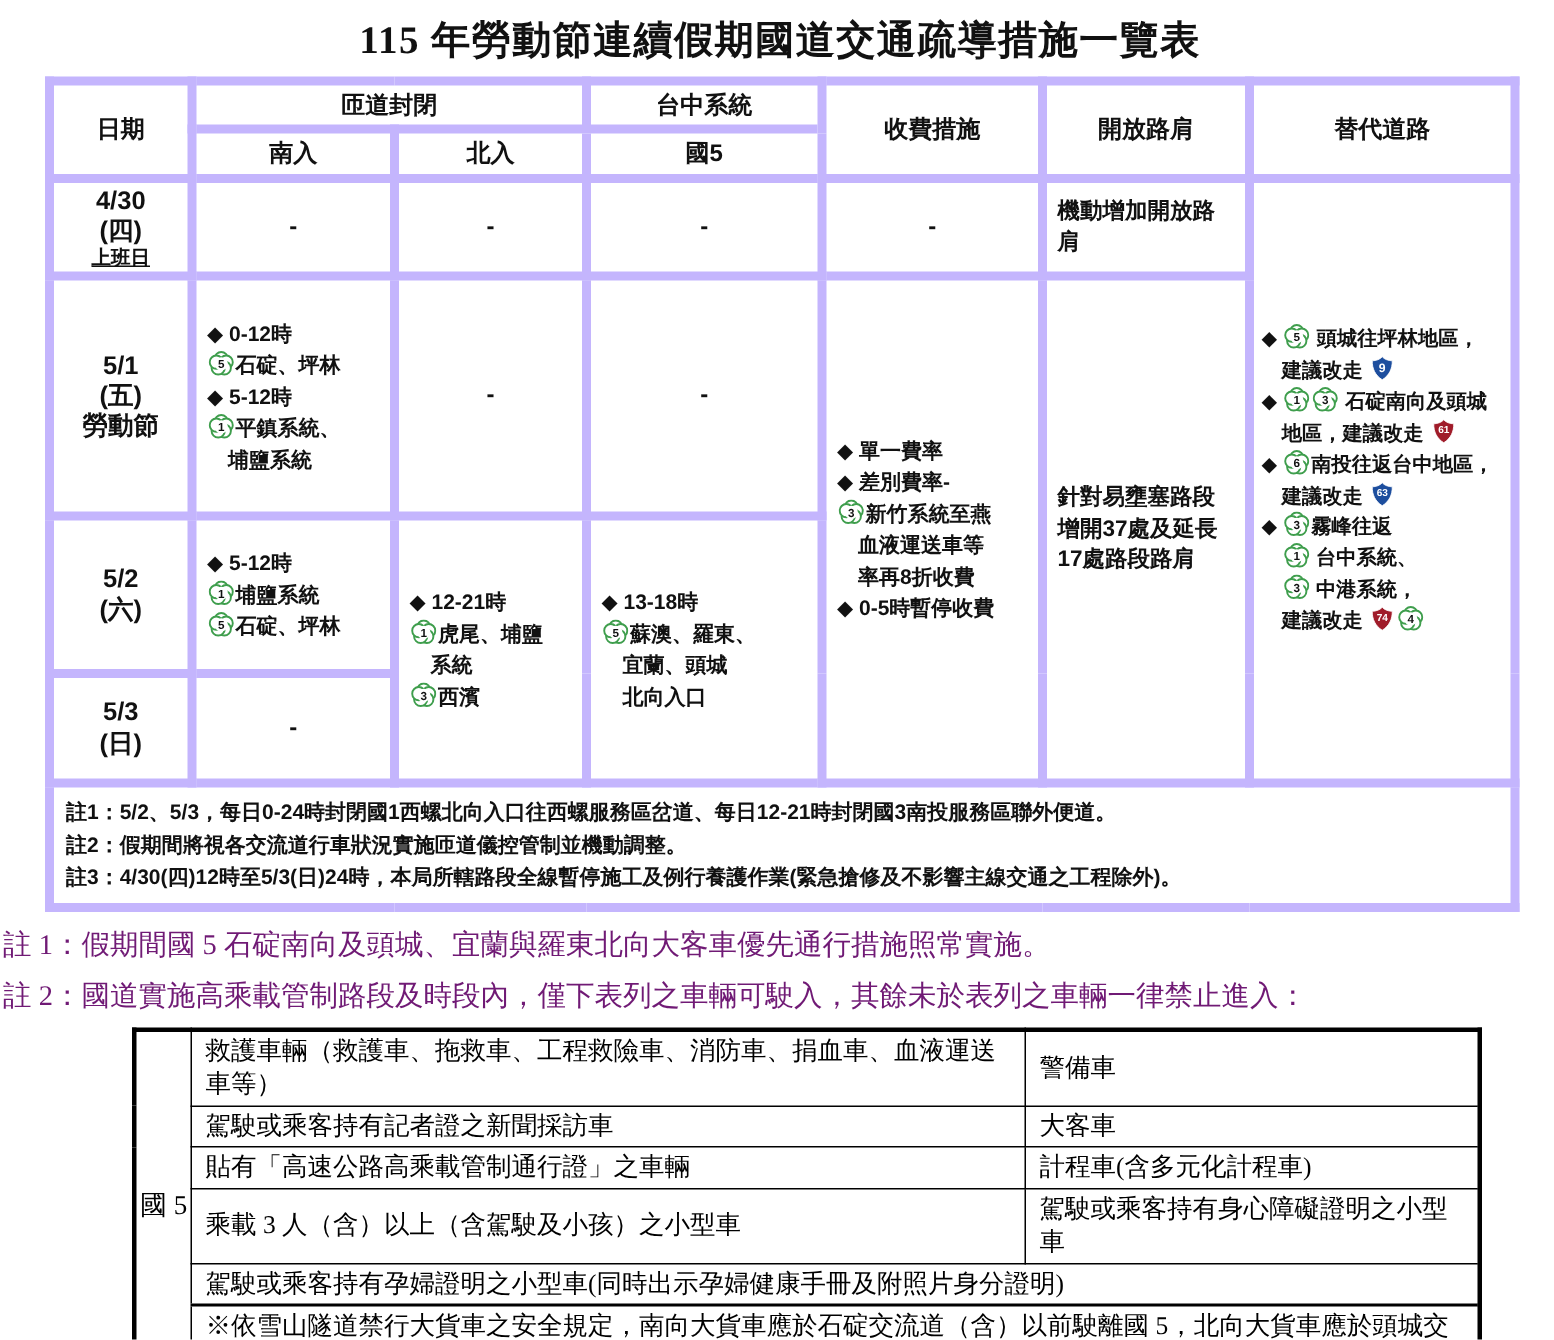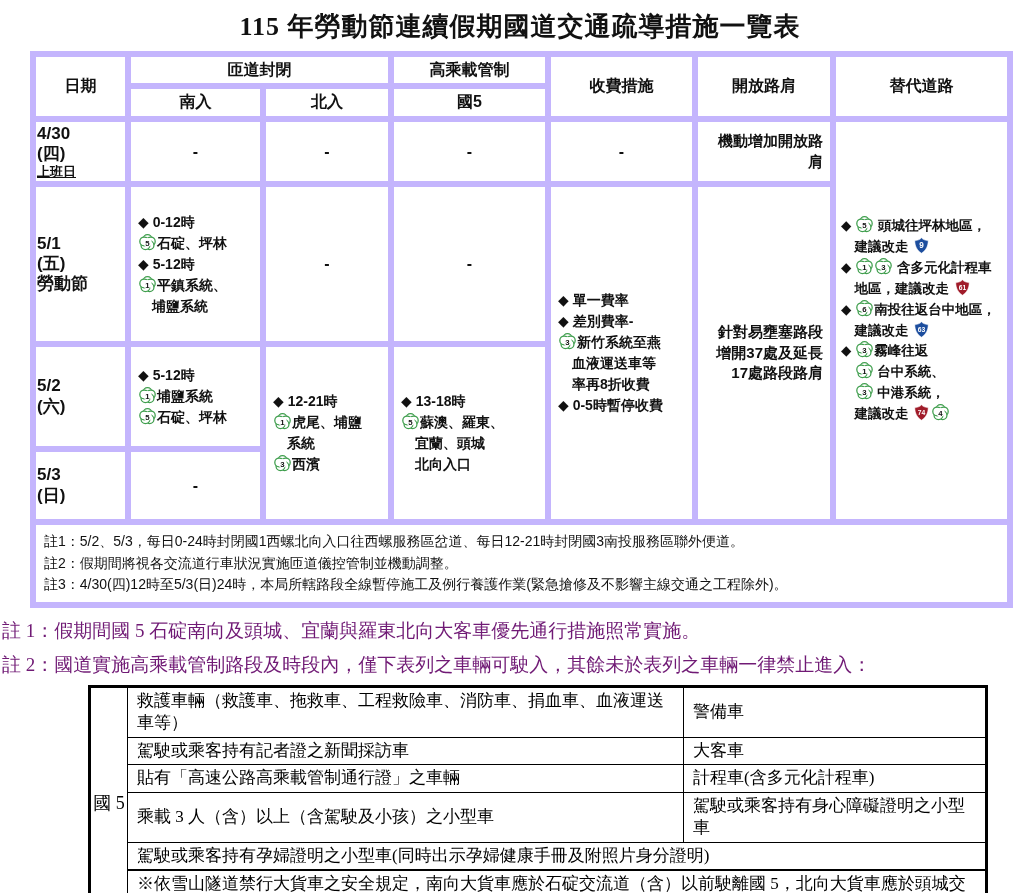--- a/index.html
+++ b/index.html
@@ -23,30 +23,30 @@
   .main th,.main td{border:6px solid #c4b5fd;overflow:hidden;}
   .main thead th{font-size:16px;font-weight:700;padding:1px 2px;}
   .main thead{border-bottom:2px solid #000;}
   th.dbl{border-bottom:3px double #000;}
   tr.hrow1{height:32px;}
   tr.hrow2{height:33px;padding-left:28px;}
   tr.r430{height:65px;}
   tr.r51{height:160px;}
   tr.r52{height:105px;}
   tr.r53{height:73px;}
-  td.date{text-align:left;vertical-align:middle;font-size:17px;font-weight:700;line-height:1.18;}
+  td.date{text-align:center;vertical-align:middle;font-size:17px;font-weight:700;line-height:1.18;}
   td.date .sm{font-size:13px;text-decoration:underline;}
   td.date span{display:block;}
   td.dash{text-align:center;vertical-align:middle;font-size:16px;font-weight:700;}
   td.rich{vertical-align:middle;text-align:left;font-size:14px;line-height:1.5;padding:4px 5px 4px 7px;font-weight:700;}
   td.alt{font-size:13.5px;padding:4px 2px 4px 5px;line-height:1.55;}
-  td.txt{vertical-align:middle;text-align:right;font-size:15px;line-height:1.38;padding:4px 7px;font-weight:700;}
+  td.txt{vertical-align:middle;text-align:left;font-size:15px;line-height:1.38;padding:4px 7px;font-weight:700;}
   tr.notesrow td{
     border-top:2px solid #000;padding:6px 8px;font-size:14px;
-    line-height:1.55;font-weight:400;text-align:left;vertical-align:middle;
+    line-height:1.55;font-weight:700;text-align:left;vertical-align:middle;
   }
   tr.notesrow div{white-space:nowrap;}
   
   .badge{display:inline-block;width:17px;height:17px;vertical-align:-3px;margin:0 1px;}
   .badge svg{display:block;}
   
   .note-serif{
     font-family:"Liberation Serif","DejaVu Serif",serif;
     font-size:19px;line-height:1.42;margin:7px 0 0 2px;color:#701a75;
   }
@@ -74,21 +74,21 @@
       <col style="width:128px">
     <col style="width:157px">
       <col style="width:147px">
       <col style="width:138px">
     <col style="width:177px">
   </colgroup>
   <thead>
     <tr class="hrow1">
       <th rowspan="2">日期</th>
       <th colspan="2" class="dbl">匝道封閉</th>
-      <th class="dbl">高乘載管制</th>
+      <th class="dbl">台中系統</th>
       <th rowspan="2">收費措施</th>
       <th rowspan="2">開放路肩</th>
       <th rowspan="2">替代道路</th>
     </tr>
     <tr class="hrow2">
       <th>南入</th>
       <th>北入</th>
       <th>國5</th>
     </tr>
   </thead>
@@ -124,21 +124,21 @@
               <circle cx="12" cy="12" r="6.2" fill="#fff"></circle>
               <text x="12" y="12.8" text-anchor="middle" dominant-baseline="central" font-size="11" font-weight="bold" fill="#111" font-family="Liberation Sans, sans-serif">1</text>
             </svg></span><span class="badge"><svg viewBox="0 0 24 24" width="17" height="17">
               <circle cx="12.00" cy="7.10" r="6.2" fill="#fff" stroke="#3f9e4d" stroke-width="1.8"></circle>
               <circle cx="16.66" cy="10.49" r="6.2" fill="#fff" stroke="#3f9e4d" stroke-width="1.8"></circle>
               <circle cx="14.88" cy="15.96" r="6.2" fill="#fff" stroke="#3f9e4d" stroke-width="1.8"></circle>
               <circle cx="9.12" cy="15.96" r="6.2" fill="#fff" stroke="#3f9e4d" stroke-width="1.8"></circle>
               <circle cx="7.34" cy="10.49" r="6.2" fill="#fff" stroke="#3f9e4d" stroke-width="1.8"></circle>
               <circle cx="12" cy="12" r="6.2" fill="#fff"></circle>
               <text x="12" y="12.8" text-anchor="middle" dominant-baseline="central" font-size="11" font-weight="bold" fill="#111" font-family="Liberation Sans, sans-serif">3</text>
-            </svg></span><span> 含多元化計程車</span><br><span>　地區，建議改走 </span><span class="badge"><svg viewBox="0 0 24 24" width="17" height="17">
+            </svg></span><span> 石碇南向及頭城</span><br><span>　地區，建議改走 </span><span class="badge"><svg viewBox="0 0 24 24" width="17" height="17">
               <path d="M12 1.2 C10 3.6 6.2 4.9 2.6 5 C2.4 12.2 5.4 18.8 12 22.8 C18.6 18.8 21.6 12.2 21.4 5 C17.8 4.9 14 3.6 12 1.2 Z" fill="#a01c2a" stroke="#fff" stroke-width="0.8"></path>
               <text x="12" y="11.8" text-anchor="middle" dominant-baseline="central" font-size="9.5" font-weight="bold" fill="#fff" font-family="Liberation Sans, sans-serif">61</text>
             </svg></span><br><span>◆ </span><span class="badge"><svg viewBox="0 0 24 24" width="17" height="17">
               <circle cx="12.00" cy="7.10" r="6.2" fill="#fff" stroke="#3f9e4d" stroke-width="1.8"></circle>
               <circle cx="16.66" cy="10.49" r="6.2" fill="#fff" stroke="#3f9e4d" stroke-width="1.8"></circle>
               <circle cx="14.88" cy="15.96" r="6.2" fill="#fff" stroke="#3f9e4d" stroke-width="1.8"></circle>
               <circle cx="9.12" cy="15.96" r="6.2" fill="#fff" stroke="#3f9e4d" stroke-width="1.8"></circle>
               <circle cx="7.34" cy="10.49" r="6.2" fill="#fff" stroke="#3f9e4d" stroke-width="1.8"></circle>
               <circle cx="12" cy="12" r="6.2" fill="#fff"></circle>
               <text x="12" y="12.8" text-anchor="middle" dominant-baseline="central" font-size="11" font-weight="bold" fill="#111" font-family="Liberation Sans, sans-serif">6</text>

